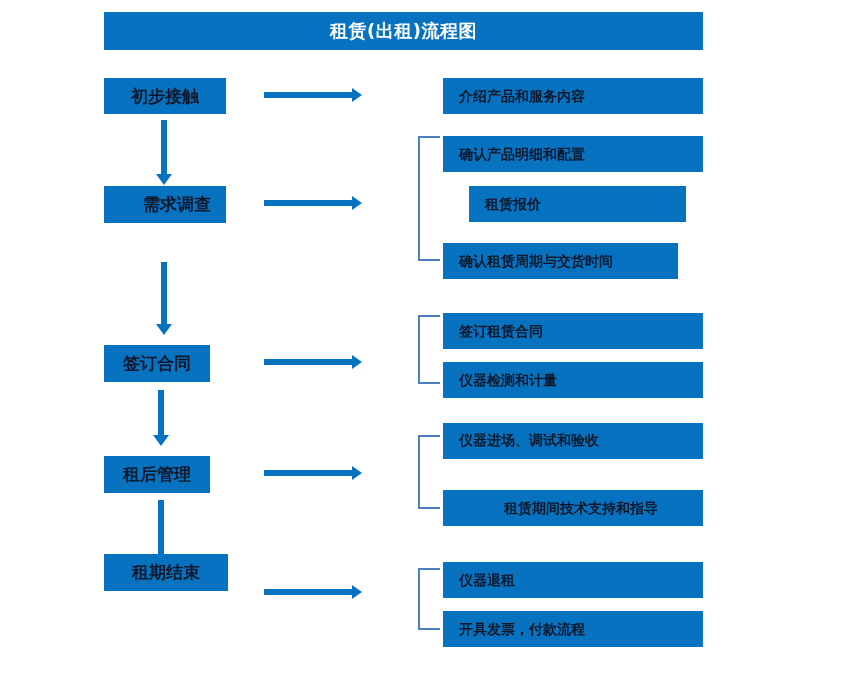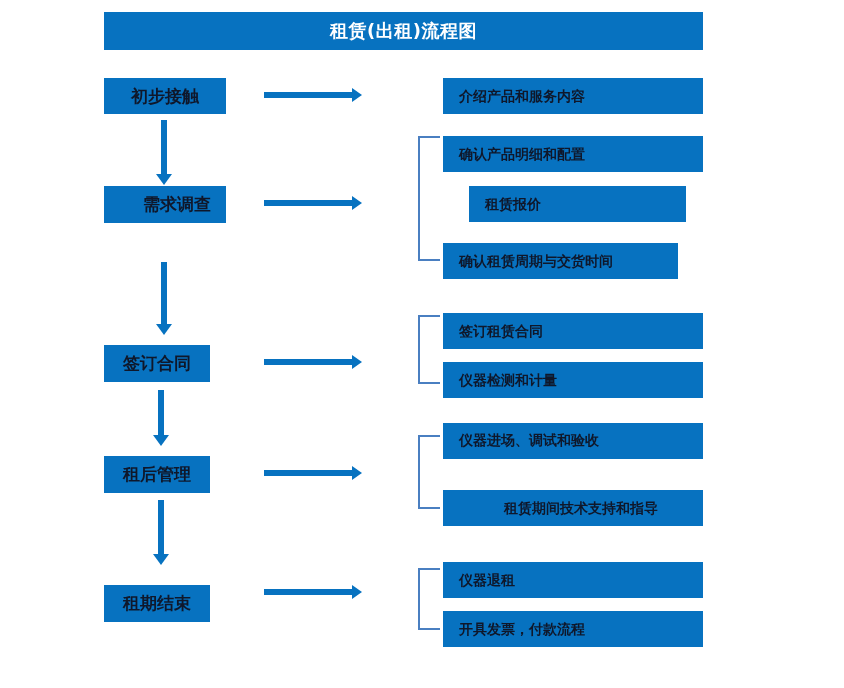--- a/index.html
+++ b/index.html
@@ -146,21 +146,21 @@
   </div>
 
   <div class="node stage" style="left:104px; top:345px; width:106px; height:37px;">
     <span class="node-text">签订合同</span>
   </div>
 
   <div class="node stage" style="left:104px; top:456px; width:106px; height:37px;">
     <span class="node-text">租后管理</span>
   </div>
 
-  <div class="node stage" style="left:104px; top:585px; width:106px; height:37px;">
+  <div class="node stage" style="left:104px; top:554px; width:124px; height:37px;">
     <span class="node-text">租期结束</span>
   </div>
 
   <div class="arrow-down" style="left:164px; top:120px;">
     <div class="shaft" style="height:54px;"></div>
     <div class="head" style="top:54px;"></div>
   </div>
 
   <div class="arrow-down" style="left:164px; top:262px;">
     <div class="shaft" style="height:62px;"></div>

